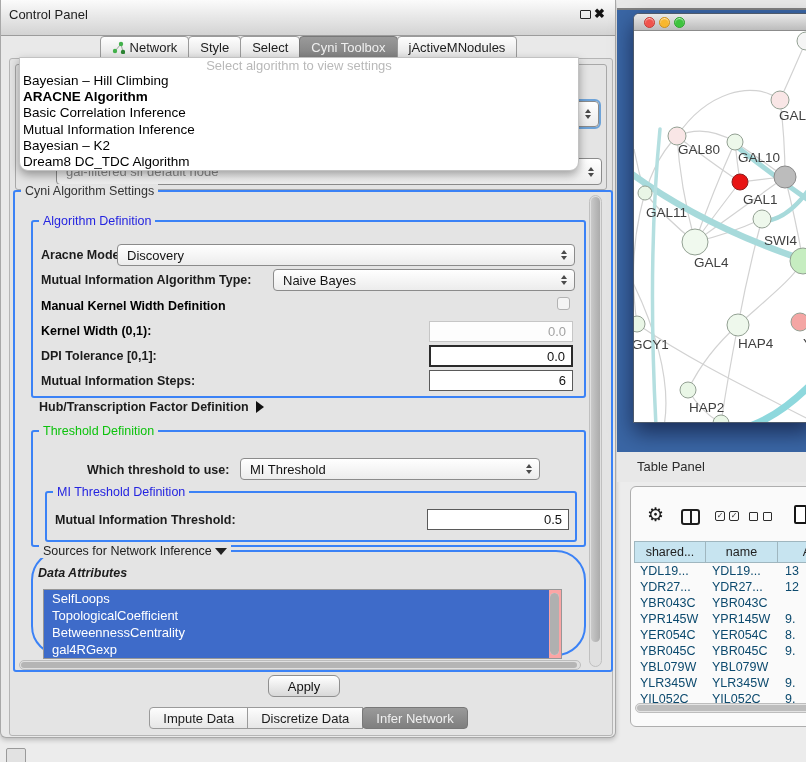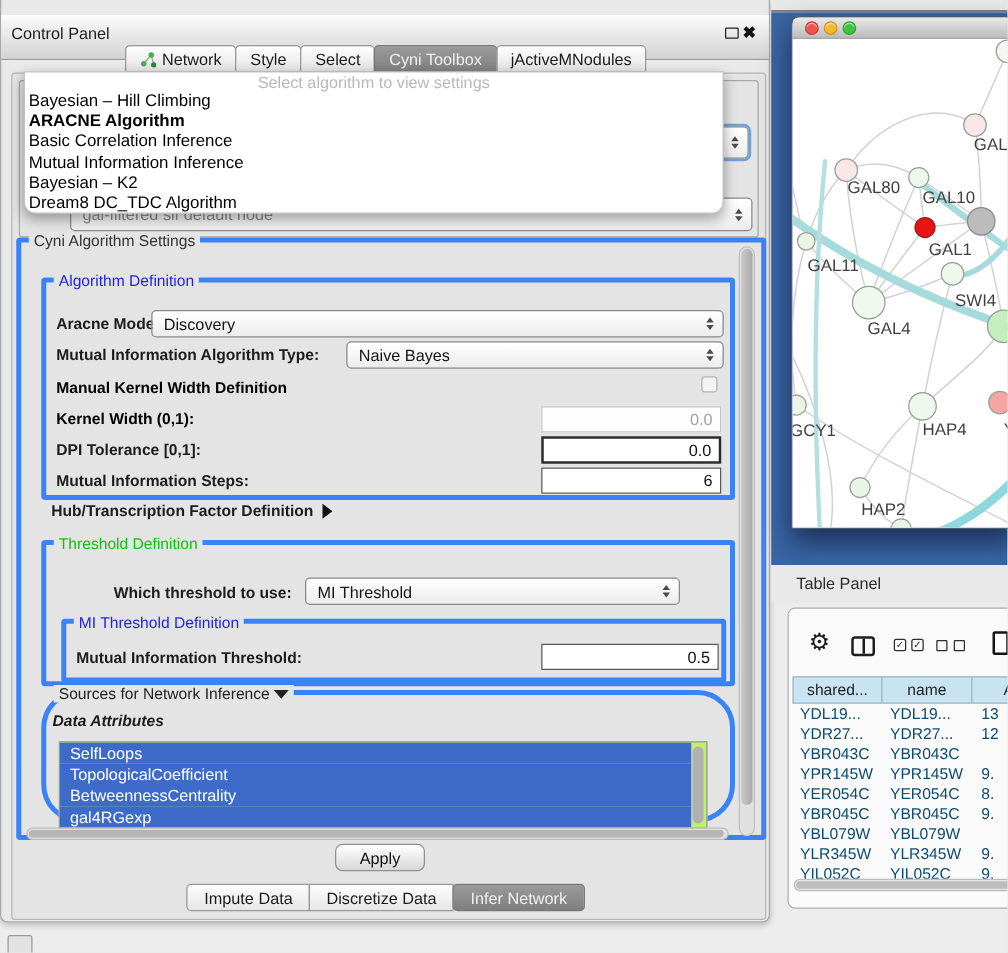--- a/index.html
+++ b/index.html
@@ -4,21 +4,21 @@
 <style>
   * { margin:0; padding:0; box-sizing:border-box; }
   html,body { width:806px; height:762px; overflow:hidden; background:#ececec;
               font-family:"Liberation Sans", sans-serif; }
   #root { position:relative; width:806px; height:762px; }
 
   
   #control-panel { position:absolute; left:0; top:0; width:616px; height:738px;
     background:#e9e9e9; border:1px solid #a8a8a8; border-top:none;
     border-radius:0 0 6px 6px; box-shadow:0 2px 5px rgba(0,0,0,.22); }
-  .cp-titlebar { position:absolute; left:0; top:12px; right:0; height:36px;
+  .cp-titlebar { position:absolute; left:0; top:0; right:0; height:36px;
     background:linear-gradient(#fbfbfb,#d3d3d3); border-bottom:1px solid #9c9c9c; }
   .cp-title { position:absolute; left:8px; top:0; line-height:29px; font-size:13px; color:#1d1d1d; }
   .float-ico { position:absolute; left:579px; top:10px; width:11px; height:9px;
     border:1.5px solid #222; border-radius:1px; }
   .close-ico { position:absolute; left:593px; top:6px; font-size:13px; font-weight:bold; color:#111; }
 
   
   .cp-tabs { position:absolute; left:0; top:36px; width:100%; height:22px;
     display:flex; justify-content:center; align-items:flex-end; }
   .tab { height:22px; padding:0 11px; display:flex; align-items:center; gap:5px;
@@ -47,21 +47,21 @@
 
   
   .dropdown { position:absolute; left:18px; top:57px; width:560px; height:114px; z-index:30;
     background:#fff; border:1px solid #c2c2c2; border-radius:0 0 9px 9px;
     box-shadow:0 4px 10px rgba(0,0,0,.35); overflow:hidden; }
   .dd-prompt { height:14px; line-height:14px; text-align:center; font-size:13px; color:#b9b9b9; margin-top:1px; }
   .dd-item { height:16.2px; line-height:16.2px; padding-left:3px; font-size:13.5px; color:#000; white-space:nowrap; }
   .dd-item.bold { font-weight:bold; }
 
   
-  .group { position:absolute; border:4px solid #3b82f6; border-radius:3px; }
+  .group { position:absolute; border:2px solid #3b82f6; border-radius:3px; }
   .gtitle { position:absolute; top:-8px; left:6px; background:#e4e4e4; padding:0 4px;
     font-size:12.5px; white-space:nowrap; color:#333; }
   .gtitle.blue { color:#2424e0; }
   .gtitle.green { color:#0cc20c; }
   #settings-group { left:12px; top:190px; width:600px; height:482px; z-index:2; }
 
   .lbl { position:absolute; font-size:12.5px; font-weight:bold; color:#1c1c1c; white-space:nowrap; }
   .lbl.dis { color:#000000; }
   .field { position:absolute; background:#fff; font-size:13px; color:#111;
     display:flex; align-items:center; justify-content:flex-end; padding:0 6px; }
@@ -71,21 +71,21 @@
   .checkbox { position:absolute; width:13px; height:13px; border:1px solid #b2b2b2;
     border-radius:3px; background:#f4f4f4; }
 
   .hub-row { position:absolute; left:24px; top:208px; display:flex; align-items:center; gap:7px; }
   .tri-right { width:0; height:0; border-top:6px solid transparent; border-bottom:6px solid transparent;
     border-left:8px solid #111; }
   .tri-down { width:0; height:0; border-left:6px solid transparent; border-right:6px solid transparent;
     border-top:7px solid #222; display:inline-block; margin-left:3px; vertical-align:middle; }
 
   .listbox { position:absolute; left:10px; top:37px; width:519px; height:70px;
-    background:#bef264; border:1px solid #979797; overflow:hidden; }
+    background:#fca5a5; border:1px solid #979797; overflow:hidden; }
   .attr-item { height:17px; line-height:17px; width:505px; padding-left:8px;
     background:#3e6bc9; color:#fff; font-size:13px; white-space:nowrap; }
   .list-vscroll { position:absolute; right:2px; top:3px; width:9px; height:62px;
     background:#e9e9e9; border-radius:5px; }
   .list-vscroll .thumb { width:9px; height:62px; background:#b0b0b0; border-radius:5px; }
 
   .vscroll { position:absolute; left:574px; top:3px; width:13px; height:472px;
     background:#e0e0e0; border:1px solid #c0c0c0; border-radius:7px; }
   .vscroll .thumb { margin:1px; width:9px; height:445px; background:linear-gradient(90deg,#c9c9c9,#ababab); border-radius:6px; }
   .hscroll { position:absolute; left:4px; top:468px; width:562px; height:10px;

